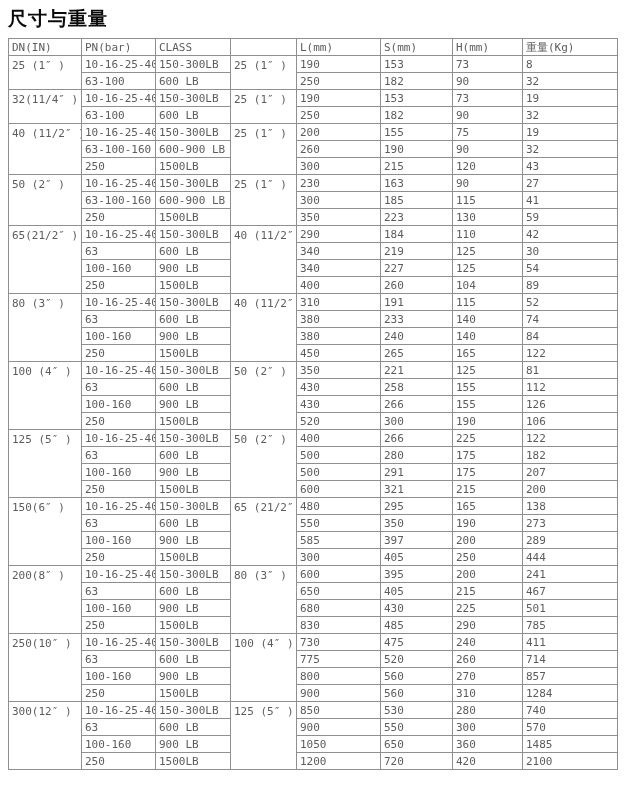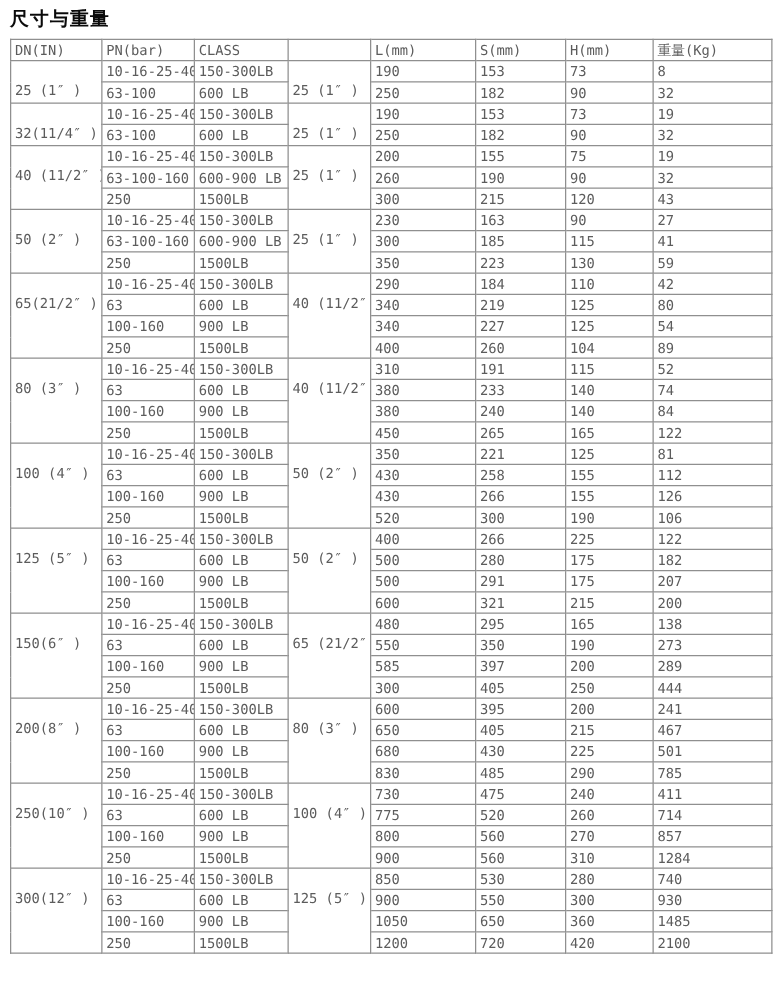--- a/index.html
+++ b/index.html
@@ -9,21 +9,21 @@
     width: 625px;
   }
   .page {
     width: 625px;
     box-sizing: border-box;
     padding: 4px 8px 6px 8px;
     font-family: "DejaVu Sans", sans-serif;
   }
   .page-title {
     font-family: "DejaVu Sans", "Liberation Sans", sans-serif;
-    font-size: 15px;
+    font-size: 19px;
     font-weight: bold;
     color: #0a0a0a;
     margin: 2px 0 6px 0;
     letter-spacing: 1px;
   }
   table.spec {
     border-collapse: collapse;
     table-layout: fixed;
     width: 609px;
   }
@@ -37,21 +37,21 @@
     vertical-align: middle;
     padding: 0 3px;
     height: 17px;
     box-sizing: border-box;
     overflow: hidden;
     white-space: nowrap;
     line-height: 15px;
   }
   table.spec td.dn-cell, table.spec td.dn2-cell {
     vertical-align: top;
-    padding-top: 16px;
+    padding-top: 2px;
   }
 </style>
 </head>
 <body>
 
 <div class="page">
   <div class="page-title">尺寸与重量</div>
   <table class="spec">
     <colgroup>
       <col style="width:73px">
@@ -173,21 +173,21 @@
           <td>184</td>
           <td>110</td>
           <td>42</td>
         </tr>
         <tr>
           <td>63</td>
           <td>600 LB</td>
           <td>340</td>
           <td>219</td>
           <td>125</td>
-          <td>80</td>
+          <td>30</td>
         </tr>
         <tr>
           <td>100-160</td>
           <td>900 LB</td>
           <td>340</td>
           <td>227</td>
           <td>125</td>
           <td>54</td>
         </tr>
         <tr>
@@ -411,21 +411,21 @@
           <td>530</td>
           <td>280</td>
           <td>740</td>
         </tr>
         <tr>
           <td>63</td>
           <td>600 LB</td>
           <td>900</td>
           <td>550</td>
           <td>300</td>
-          <td>930</td>
+          <td>570</td>
         </tr>
         <tr>
           <td>100-160</td>
           <td>900 LB</td>
           <td>1050</td>
           <td>650</td>
           <td>360</td>
           <td>1485</td>
         </tr>
         <tr>

